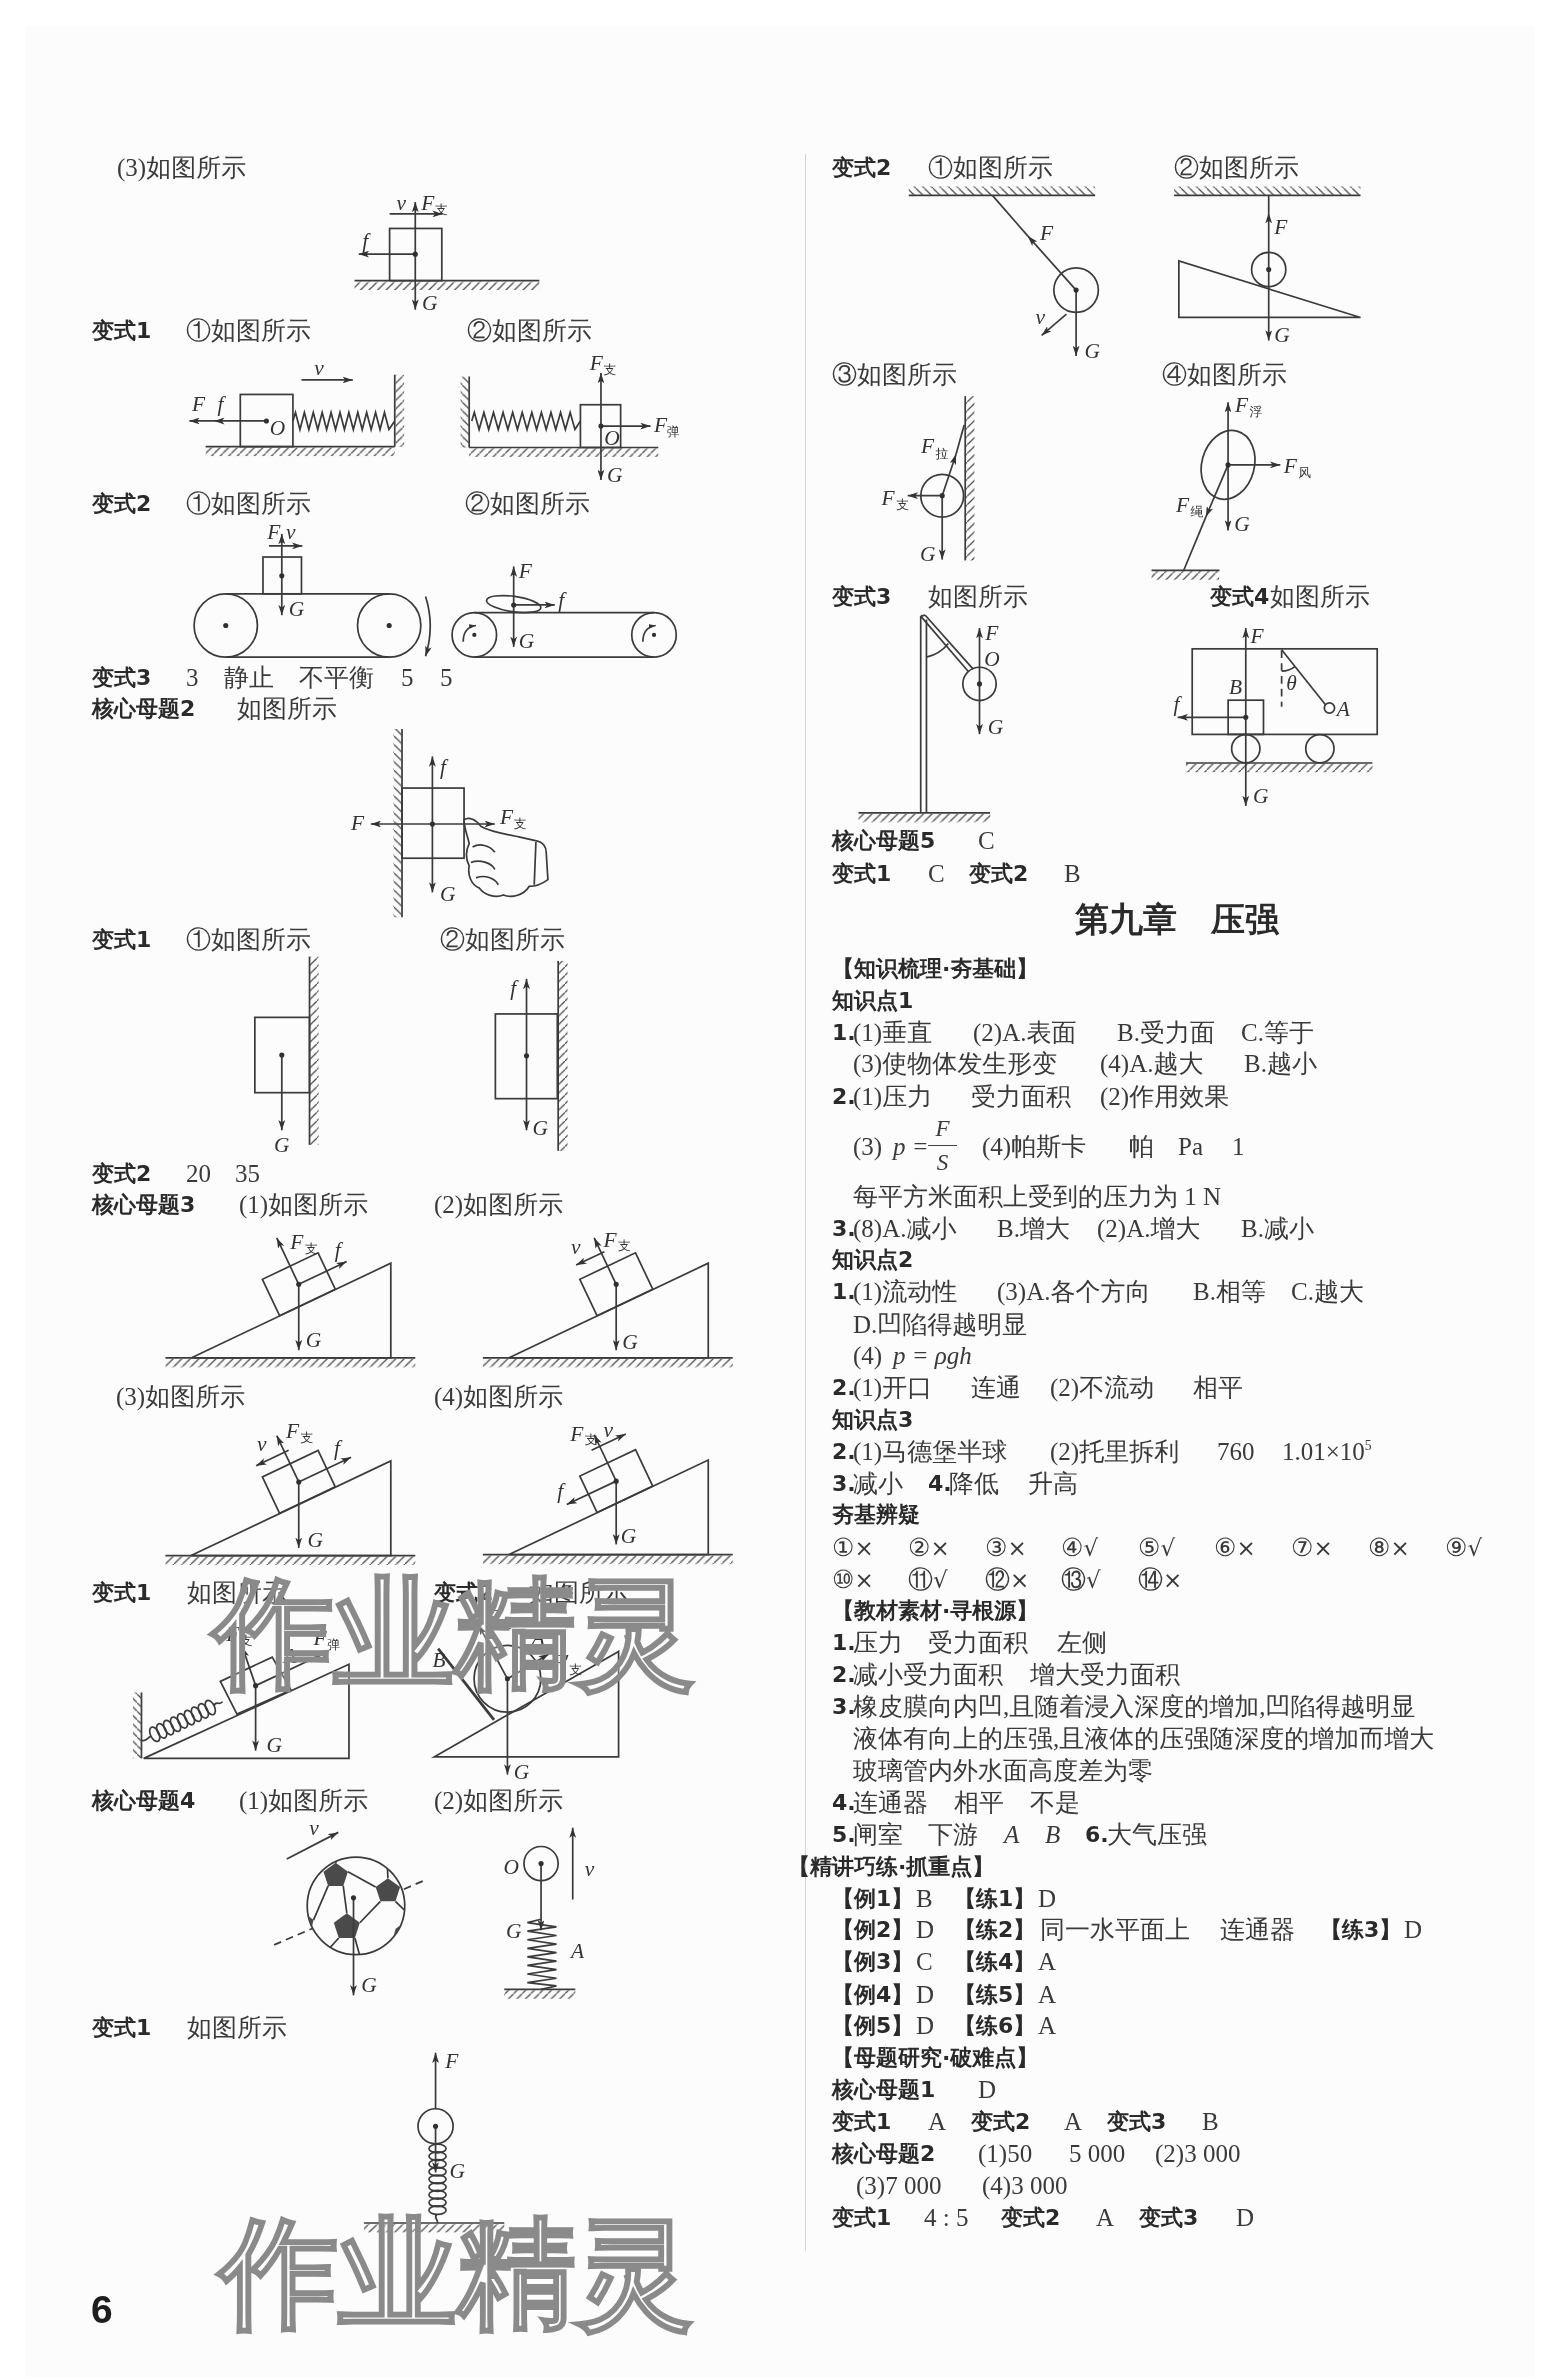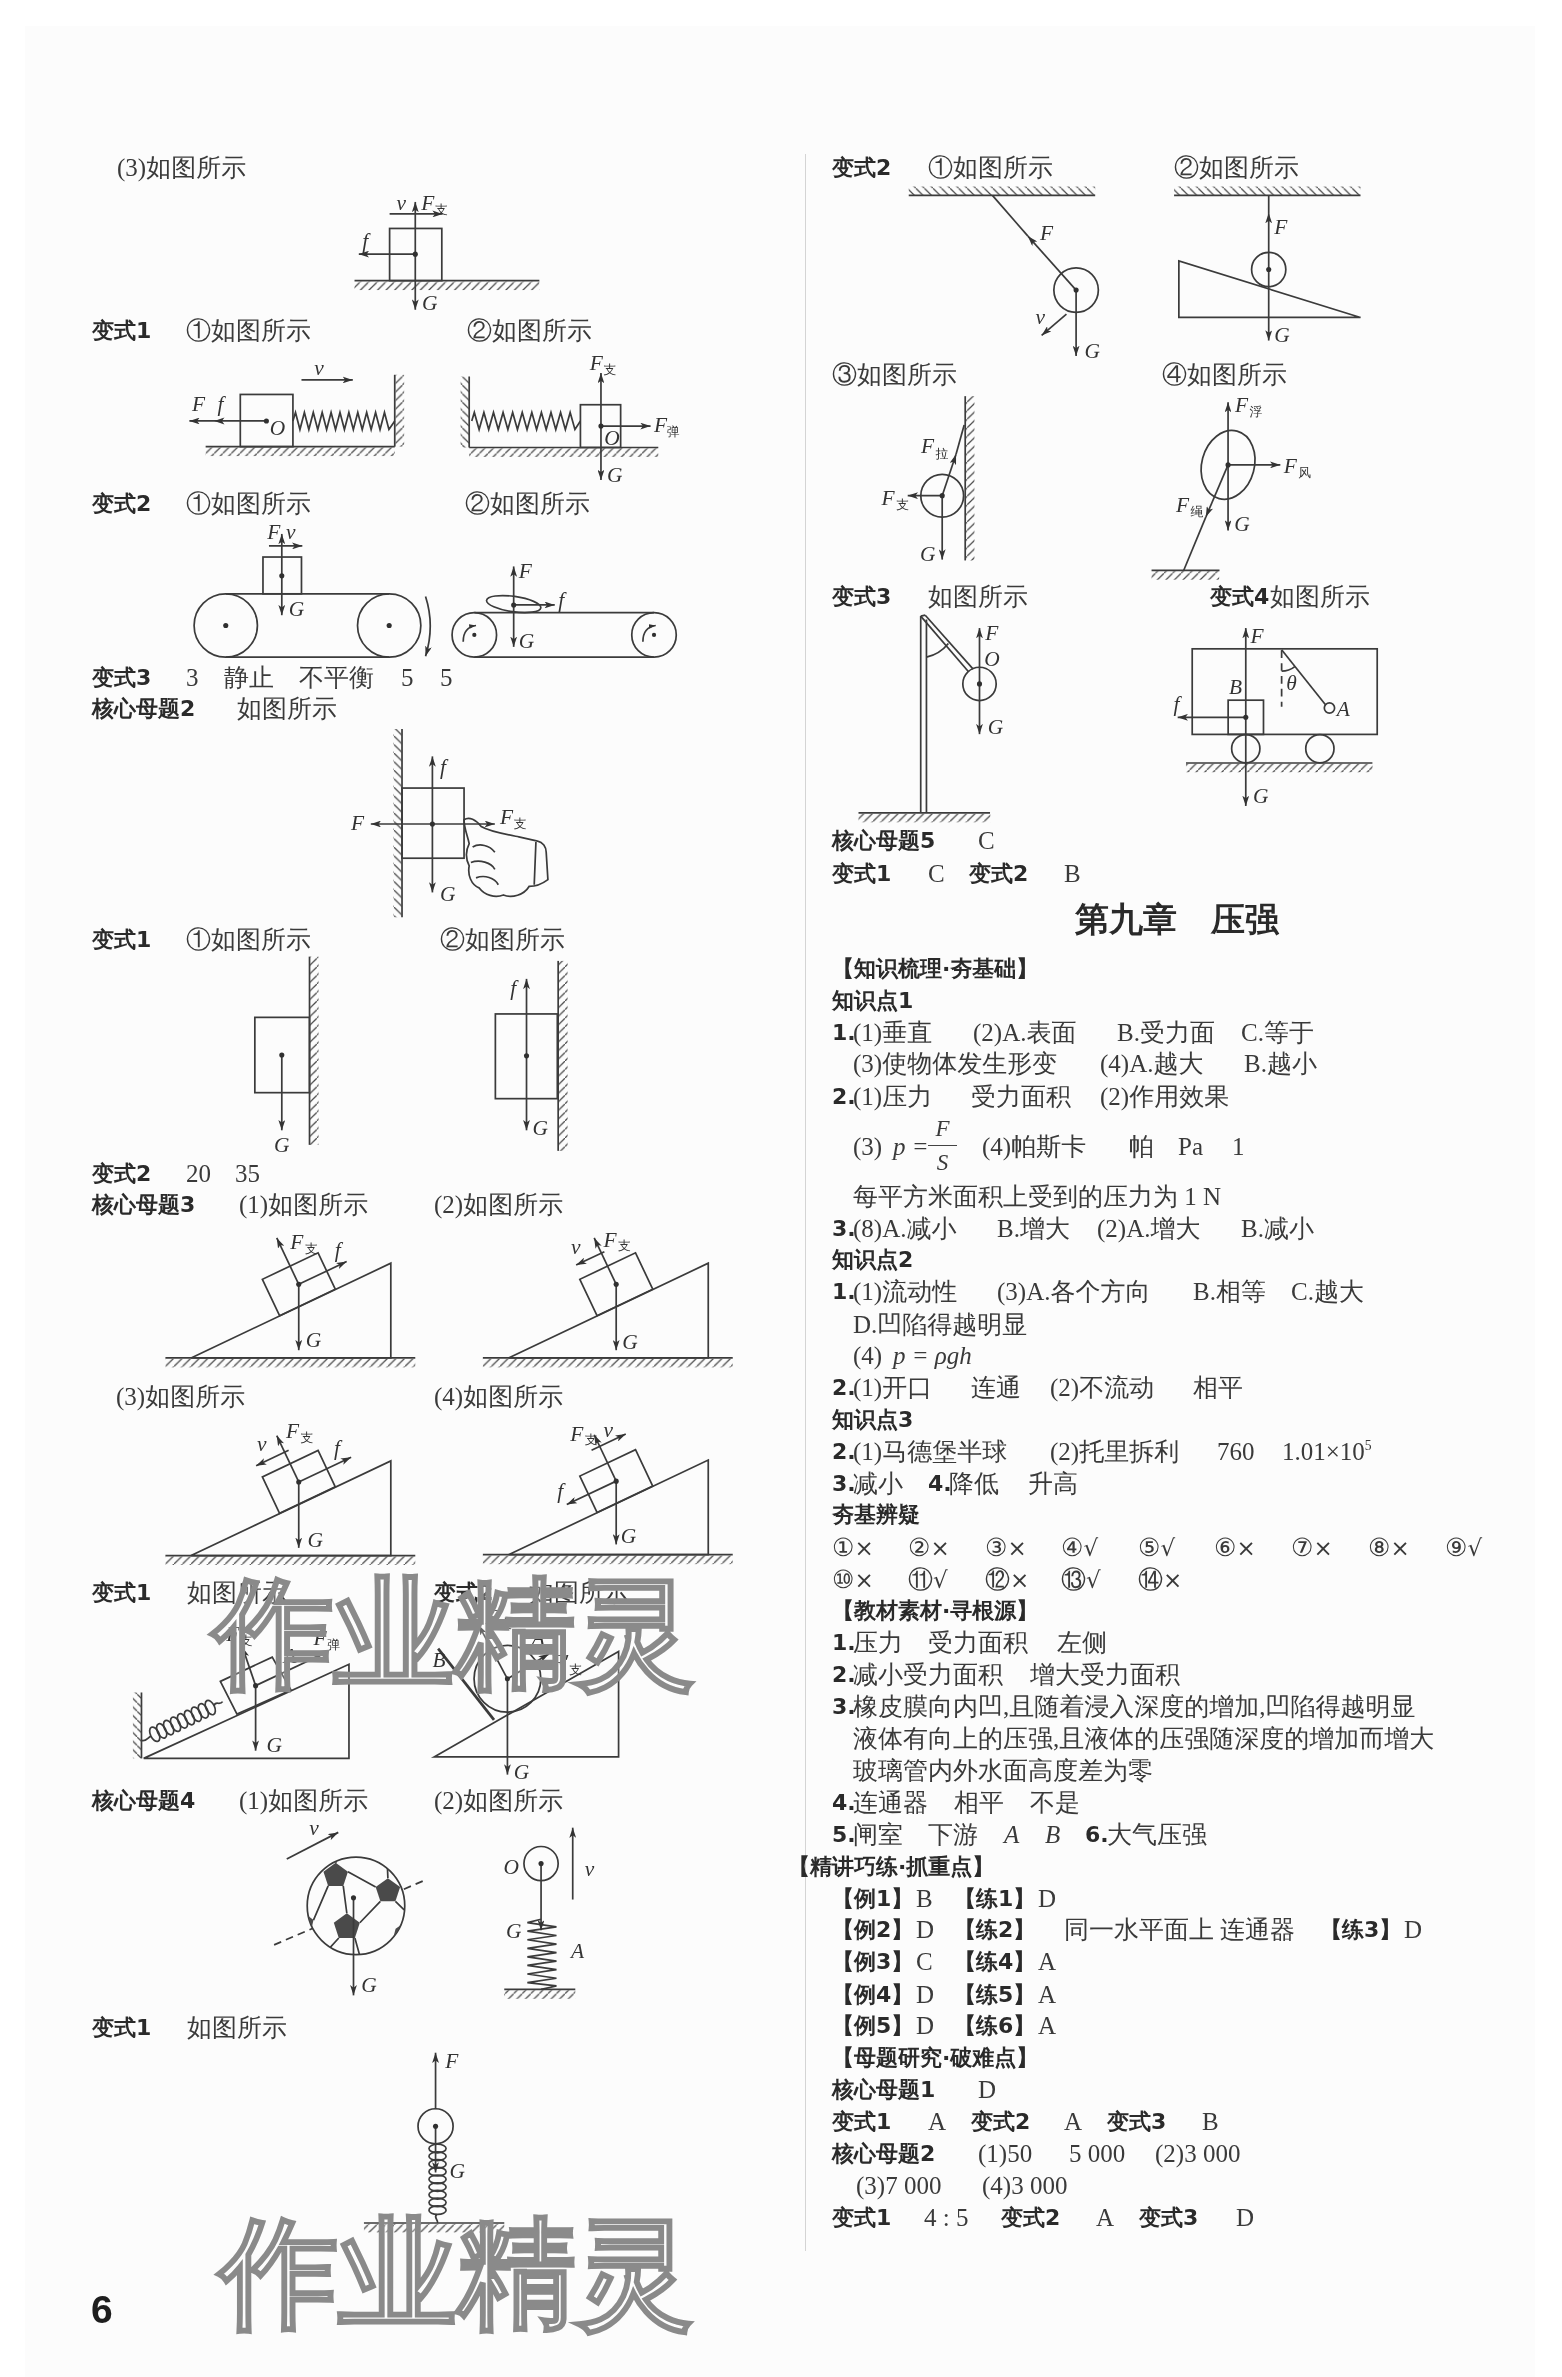--- a/index.html
+++ b/index.html
@@ -700,21 +700,21 @@
     <div class="ln" style="top:1883px">
       <span class="seg lb" style="left:832px">【例1】</span>
       <span class="seg" style="left:916px">B</span>
       <span class="seg lb" style="left:954px">【练1】</span>
       <span class="seg" style="left:1038px">D</span>
     </div>
     <div class="ln" style="top:1914px">
       <span class="seg lb" style="left:832px">【例2】</span>
       <span class="seg" style="left:916px">D</span>
       <span class="seg lb" style="left:954px">【练2】</span>
-      <span class="seg" style="left:1064px">同一水平面上</span>
+      <span class="seg" style="left:1040px">同一水平面上</span>
       <span class="seg" style="left:1220px">连通器</span>
       <span class="seg lb" style="left:1320px">【练3】</span>
       <span class="seg" style="left:1404px">D</span>
     </div>
     <div class="ln" style="top:1946px">
       <span class="seg lb" style="left:832px">【例3】</span>
       <span class="seg" style="left:916px">C</span>
       <span class="seg lb" style="left:954px">【练4】</span>
       <span class="seg" style="left:1038px">A</span>
     </div>

